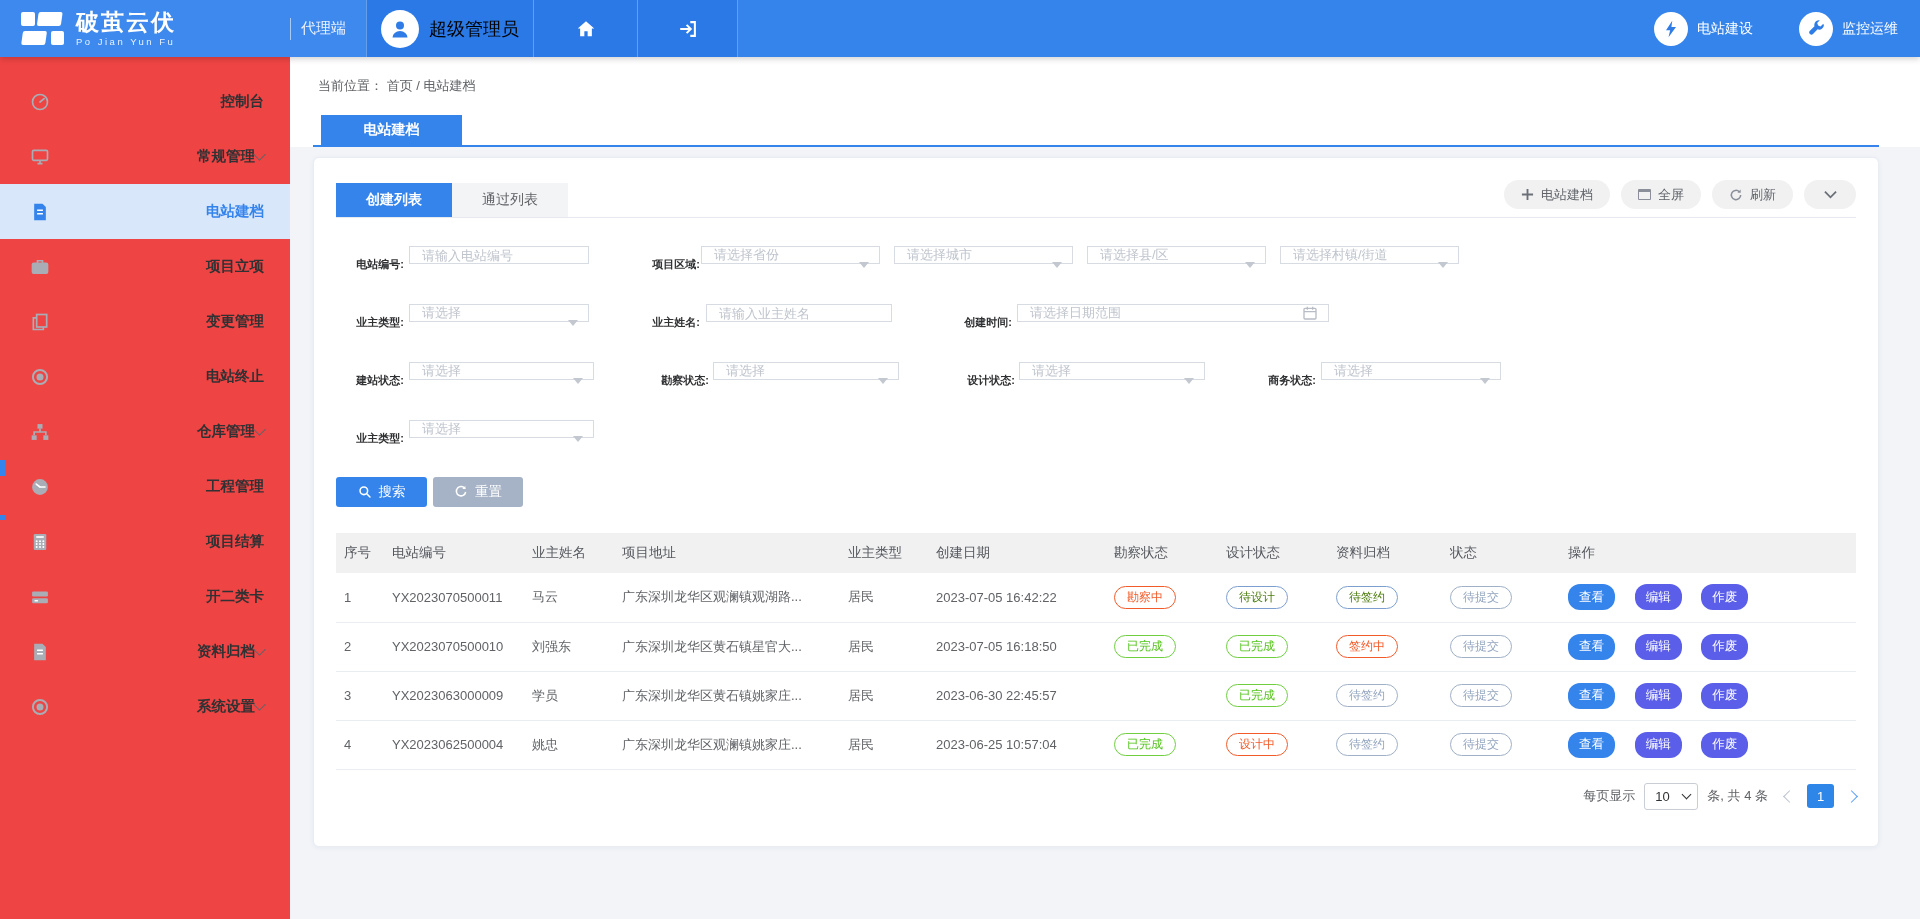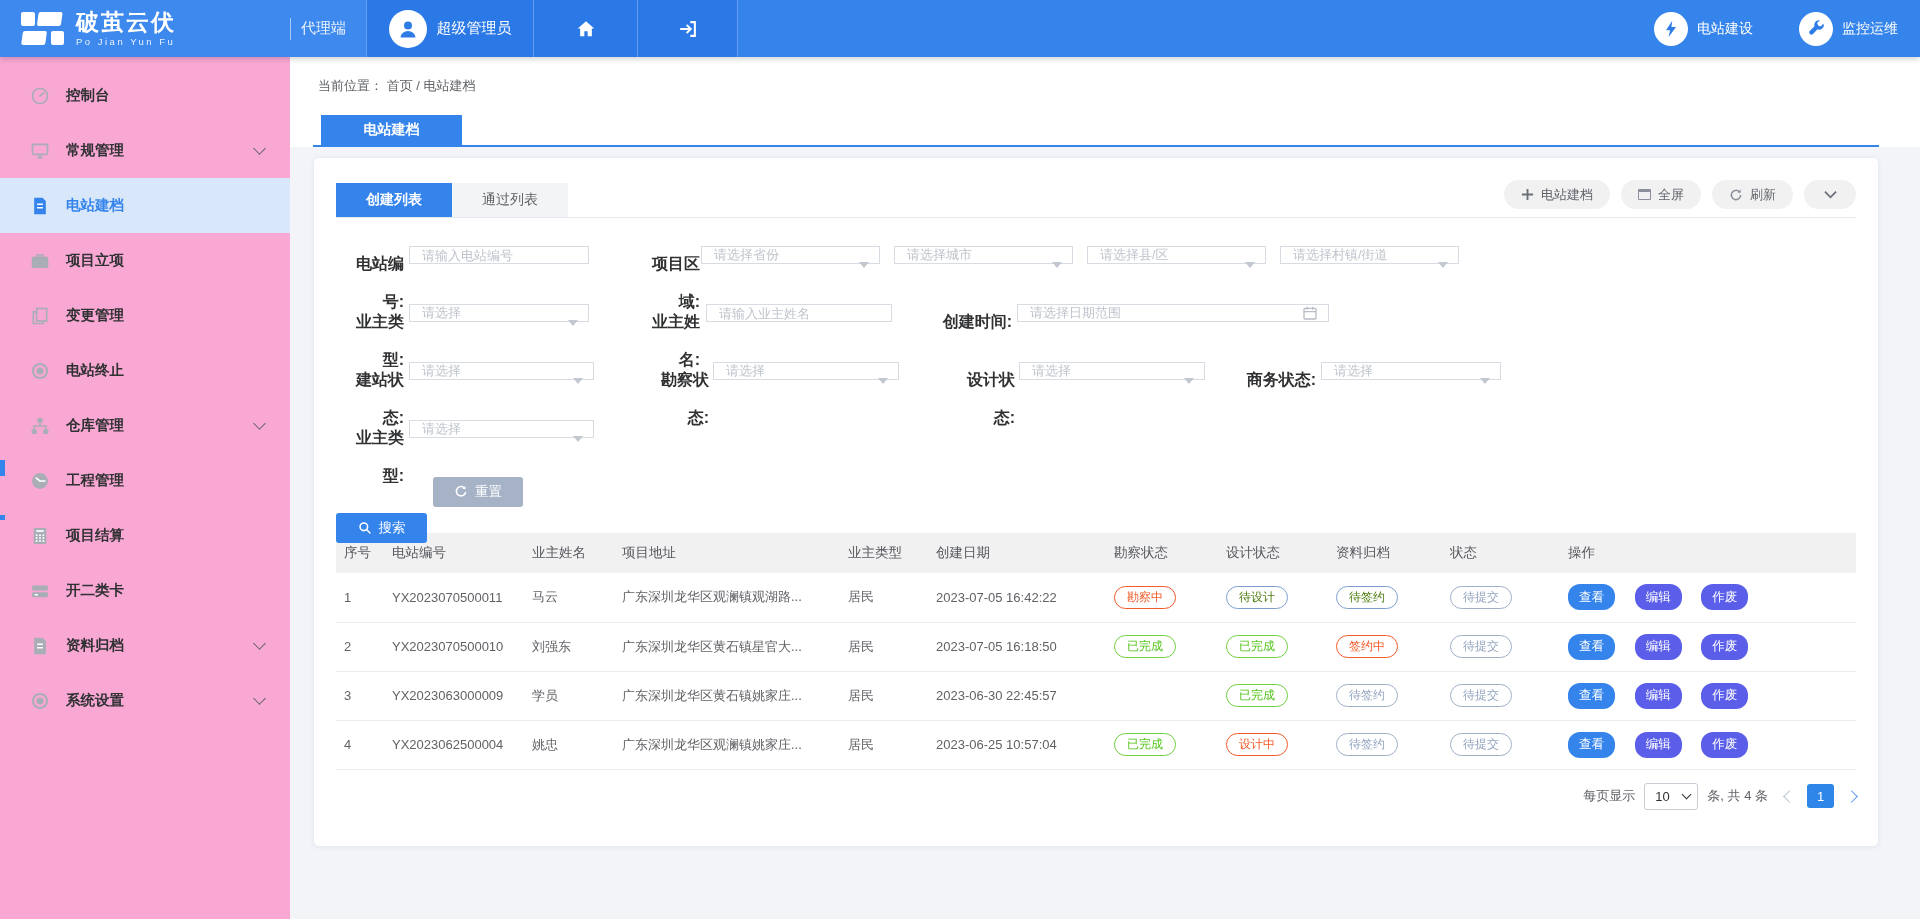--- a/index.html
+++ b/index.html
@@ -15,30 +15,30 @@
   .brand-txt .t1 { font-size:23px; font-weight:700; color:#fff; letter-spacing:2px; line-height:24px; }
   .brand-txt .t2 { font-size:9.5px; color:#e8f1ff; letter-spacing:2.5px; margin-top:2px; }
   .portal { display:flex; align-items:center; color:#eaf2ff; font-size:15px; padding-right:20px; background:#3d89ee; }
   .portal .bar { width:1px; height:22px; background:rgba(255,255,255,.55); margin-right:10px; }
   .seg { display:flex; align-items:center; justify-content:center; background:#2b79e6;
          border-right:1px solid rgba(255,255,255,.28); cursor:pointer; }
   .seg.user { width:168px; gap:10px; border-left:1px solid rgba(255,255,255,.28); }
   .seg.home { width:104px; }
   .seg.exit { width:100px; }
   .avatar { width:38px; height:38px; border-radius:50%; background:#fff; display:flex; align-items:center; justify-content:center; }
-  .uname { color:#ffffff; font-size:15px; }
+  .uname { color:#000000; font-size:18px; }
   .hdr-spacer { flex:1; }
   .hdr-nav { display:flex; align-items:center; gap:46px; padding-right:22px; }
   .hdr-nav .nav-it { display:flex; align-items:center; gap:9px; cursor:pointer; }
   .hdr-nav .circ { width:34px; height:34px; border-radius:50%; background:#fff; display:flex; align-items:center; justify-content:center; }
   .hdr-nav .nl { color:#fff; font-size:14px; }
 
   
   .shell { display:flex; height:862px; }
-  .side { width:290px; background:#f9a8d4; position:relative; padding-top:11px; flex:none; }
+  .side { width:290px; background:#ef4444; position:relative; padding-top:17px; flex:none;text-align:right; }
   .s-item { height:55px; display:flex; align-items:center; padding:0 26px 0 30px; cursor:pointer; }
   .s-item .ic { width:20px; height:20px; color:#a9adb5; margin-right:16px; flex:none; }
   .s-item .lb { font-size:14.5px; font-weight:700; color:#303133; flex:1; }
   .s-item.active { background:#d9e7fb; }
   .s-item.active .ic { color:#3584ec; }
   .s-item.active .lb { color:#3584ec; }
   .chev { width:9px; height:9px; border-right:1.5px solid #606266; border-bottom:1.5px solid #606266;
           transform:rotate(45deg); margin-top:-4px; }
   .scrollmark { position:absolute; left:0; width:5px; background:#3584ec; }
 
@@ -59,33 +59,33 @@
   .ftab.off { background:#f3f4f6; color:#606266; }
   .top-acts { position:absolute; right:0; bottom:8px; display:flex; gap:11px; align-items:center; }
   .pillbtn { height:29px; border-radius:15px; background:#f1f1f2; border:none; display:flex; align-items:center;
              gap:7px; padding:0 17px; font-size:13px; color:#5f6368; cursor:pointer; font-family:inherit; }
   .pillbtn.sq { width:52px; justify-content:center; padding:0; }
   .fs-ic { width:13px; height:11px; border:1.5px solid #8a8f99; border-top-width:3px; border-radius:1px; }
 
   
   .filters { margin-top:27px; }
   .frow { position:relative; height:38px; margin-bottom:20px; }
-  .flabel { position:absolute; height:38px; line-height:38px; font-size:16px; font-weight:700; color:#303133; text-align:right; }
+  .flabel { position:absolute; height:38px; line-height:38px; font-size:11px; font-weight:700; color:#303133; text-align:right; }
   .fld { position:absolute; height:18px; top:1px; border:1px solid #d7dbe2; border-radius:0; background:#fff;
          font-size:13px; color:#606266; }
   input.fld { padding:0 12px; font-family:inherit; }
   input.fld::placeholder { color:#bfc4cc; }
   .fsel { display:flex; align-items:center; padding:0 26px 0 12px; color:#bfc4cc; cursor:pointer; position:absolute; }
   .fsel .caret { position:absolute; right:10px; top:15px; width:0; height:0;
                  border-left:5px solid transparent; border-right:5px solid transparent; border-top:6px solid #c3c7cf; }
   .fdate { display:flex; align-items:center; justify-content:space-between; padding:0 10px 0 12px; color:#bfc4cc; cursor:pointer; }
   .btnrow { height:30px; position:relative; margin-bottom:26px; }
   .abtn { position:absolute; top:0; height:30px; border:none; border-radius:3px; color:#fff; font-size:13.5px;
           display:flex; align-items:center; justify-content:center; gap:7px; cursor:pointer; font-family:inherit; }
-  .abtn.search { left:0; width:91px; background:#3584ec;margin-top:36px; }
+  .abtn.search { left:0; width:91px; background:#3584ec; }
   .abtn.reset  { left:97px; width:90px; background:#a6b3c6; }
 
   
   table.grid { width:1520px; border-collapse:collapse; table-layout:fixed; }
   table.grid thead tr { background:#f1f1f1; height:40px; }
   table.grid th { font-size:13.5px; font-weight:400; color:#55585e; text-align:left; padding:0 8px; }
   table.grid td { font-size:13px; color:#606266; padding:0 8px; height:49px; border-bottom:1px solid #e9edf2; }
   .pill { display:inline-block; border:1px solid; border-radius:14px; padding:3px 12px; font-size:12px; line-height:15px; background:#fff; }
   .pill.orange   { color:#f25a28; border-color:#f25a28; }
   .pill.green    { color:#52c41a; border-color:#6fcf3f; }

